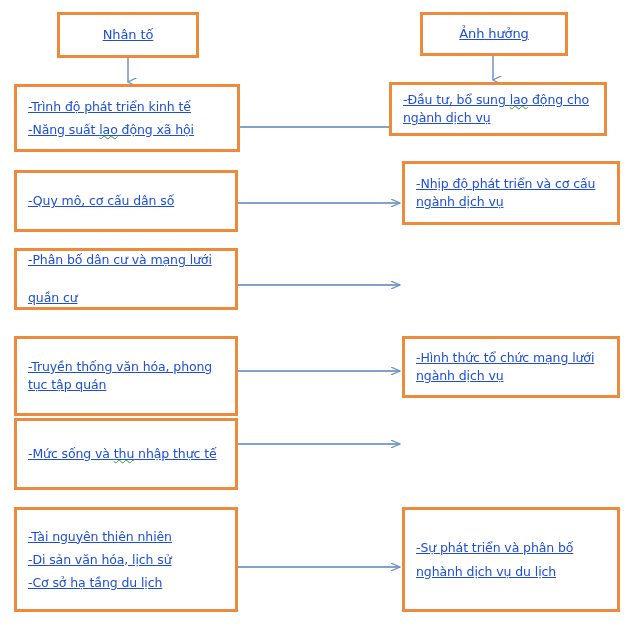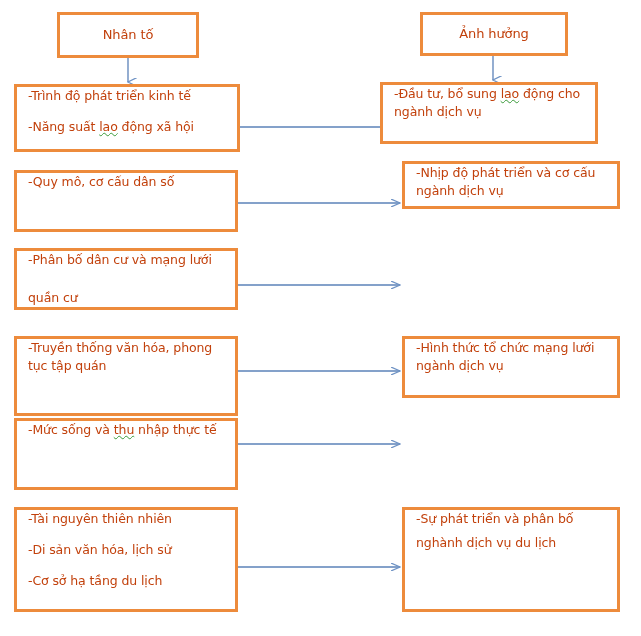--- a/index.html
+++ b/index.html
@@ -17,41 +17,42 @@
     background: #ffffff;
     overflow: hidden;
   }
   .node {
     position: absolute;
     box-sizing: border-box;
     border: 3px solid #ED8B3C;
     background: #ffffff;
     display: flex;
     flex-direction: column;
-    justify-content: flex-start;
+    justify-content: center;
     padding: 0 11px;
   }
   .node.header-node {
     align-items: center;
     justify-content: center;
     padding: 0 6px;
   }
   .node-line {
     font-size: 12.5px;
     line-height: 18px;
-    color: #c2410c;
+    color: #1d4ed8;
     letter-spacing: -0.1px;
     white-space: pre-wrap;
+    text-decoration: underline;
   }
   .node.header-node .node-line {
     text-align: center;
     font-size: 13px;
   }
   .spaced .node-line + .node-line {
-    margin-top: 13px;
+    margin-top: 5px;
   }
   .svg-layer {
     position: absolute;
     left: 0;
     top: 0;
     width: 641px;
     height: 636px;
     pointer-events: none;
   }
   .wavy {
@@ -119,26 +120,26 @@
   <div class="node" style="left:14px; top:418px; width:224px; height:72px;">
     <div class="node-line">-Mức sống và <span class="wavy">thu</span> nhập thực tế</div>
   </div>
 
   <div class="node spaced" style="left:14px; top:507px; width:224px; height:105px;">
     <div class="node-line">-Tài nguyên thiên nhiên</div>
     <div class="node-line">-Di sản văn hóa, lịch sử</div>
     <div class="node-line">-Cơ sở hạ tầng du lịch</div>
   </div>
 
-  <div class="node" style="left:380px; top:82px; width:218px; height:62px;">
+  <div class="node" style="left:389px; top:82px; width:218px; height:54px;">
     <div class="node-line">-Đầu tư, bổ sung <span class="wavy">lao</span> động cho</div>
     <div class="node-line">ngành dịch vụ</div>
   </div>
 
-  <div class="node" style="left:402px; top:161px; width:218px; height:48px;">
+  <div class="node" style="left:402px; top:161px; width:218px; height:64px;">
     <div class="node-line">-Nhịp độ phát triển và cơ cấu</div>
     <div class="node-line">ngành dịch vụ</div>
   </div>
 
 
   <div class="node" style="left:402px; top:336px; width:218px; height:62px;">
     <div class="node-line">-Hình thức tổ chức mạng lưới</div>
     <div class="node-line">ngành dịch vụ</div>
   </div>
 

